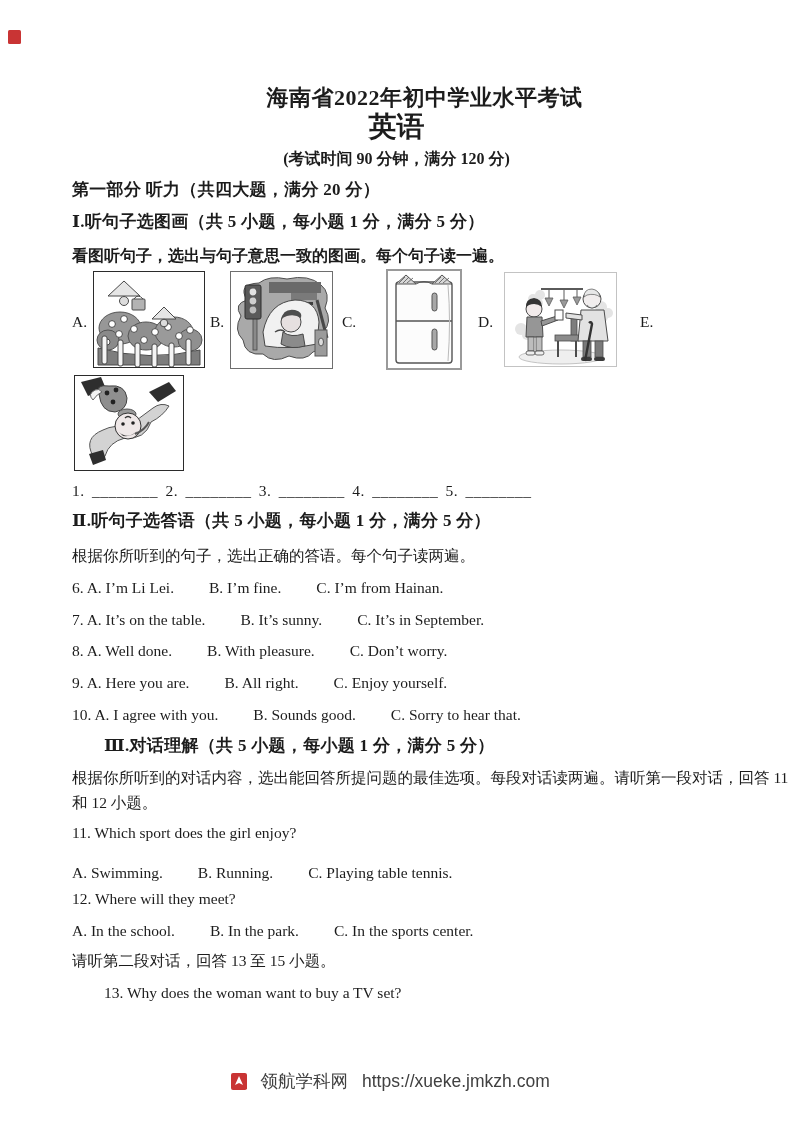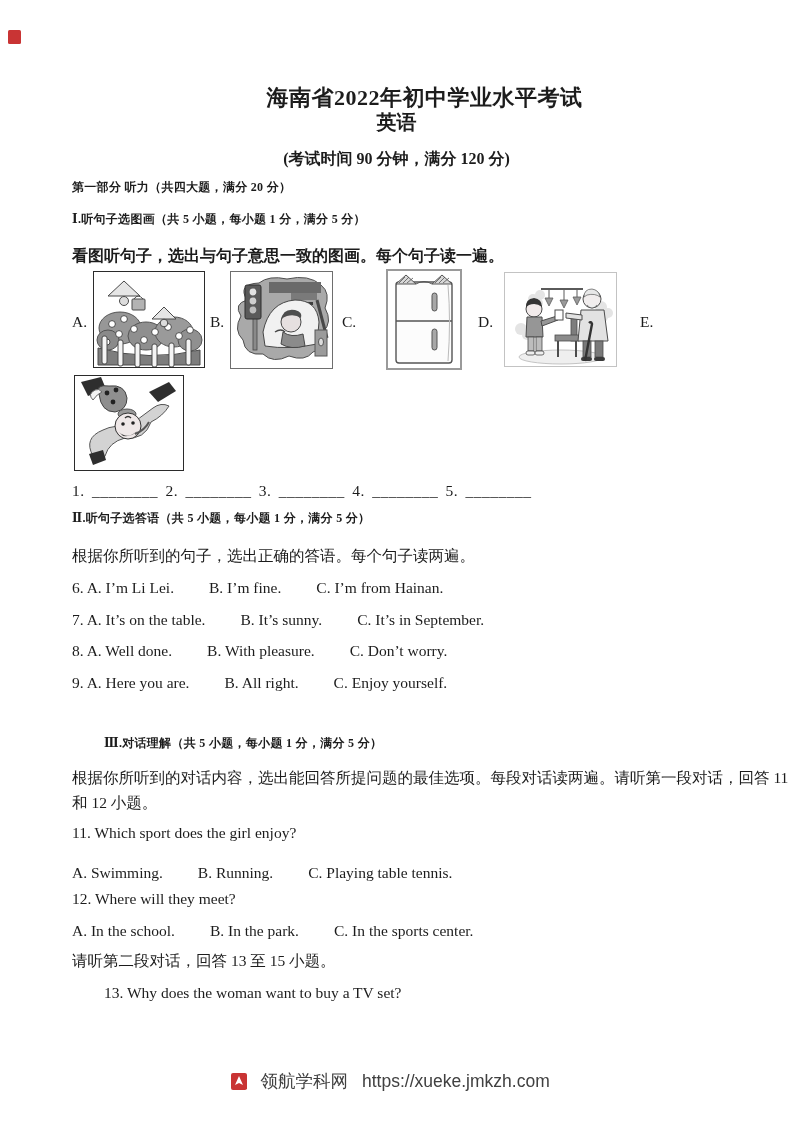--- a/index.html
+++ b/index.html
@@ -7,23 +7,23 @@
     position:relative;
     width:793px;height:1122px;
     background:#ffffff;
     font-family:"Liberation Serif","DejaVu Serif",serif;
     color:#1c1c1c;
     overflow:hidden;
   }
   .line{position:absolute;white-space:nowrap;font-size:15.5px;line-height:1.2;}
   .center{left:0;width:100%;text-align:center;}
   .title{font-size:22px;font-weight:700;letter-spacing:0.5px;}
-  .subject{font-size:20px;font-weight:700;}
+  .subject{font-size:28px;font-weight:700;}
   .examinfo{font-size:16px;font-weight:700;}
-  .secheader{font-size:12px;font-weight:700;letter-spacing:0.3px;}
+  .secheader{font-size:17px;font-weight:700;letter-spacing:0.3px;}
   .instr-bold{font-size:16px;font-weight:700;}
   .opts{display:flex;column-gap:35px;}
   .blanks{letter-spacing:0.5px;word-spacing:3px;}
   .imgbox{position:absolute;background:#fff;box-sizing:border-box;}
   .b-dark{border:1.2px solid #2b2b2b;}
   .b-mid{border:1.2px solid #6e6e6e;}
   .b-thick{border:2px solid #9a9a9a;}
   .b-light{border:1px solid #c3c3c3;}
   .imglabel{position:absolute;font-size:15.5px;}
   .corner-mark{position:absolute;left:8px;top:30px;width:13px;height:14px;}
@@ -218,20 +218,25 @@
   <div class="line opts" style="left:72px;top:642px;">
       <span>8. A. Well done.</span>
       <span>B. With pleasure.</span>
       <span>C. Don’t worry.</span>
     </div>
   <div class="line opts" style="left:72px;top:674px;">
       <span>9. A. Here you are.</span>
       <span>B. All right.</span>
       <span>C. Enjoy yourself.</span>
     </div>
+  <div class="line opts" style="left:72px;top:706px;">
+      <span>10. A. I agree with you.</span>
+      <span>B. Sounds good.</span>
+      <span>C. Sorry to hear that.</span>
+    </div>
 
   <div class="line secheader" style="left:72px;top:736px;margin-left:32px;">Ⅲ.对话理解（共 5 小题，每小题 1 分，满分 5 分）</div>
   <div class="line" style="left:72px;top:769px;">根据你所听到的对话内容，选出能回答所提问题的最佳选项。每段对话读两遍。请听第一段对话，回答 11</div>
   <div class="line" style="left:72px;top:794px;">和 12 小题。</div>
 
   <div class="line" style="left:72px;top:824px;">11. Which sport does the girl enjoy?</div>
   <div class="line opts" style="left:72px;top:864px;">
       <span>A. Swimming.</span>
       <span>B. Running.</span>
       <span>C. Playing table tennis.</span>

